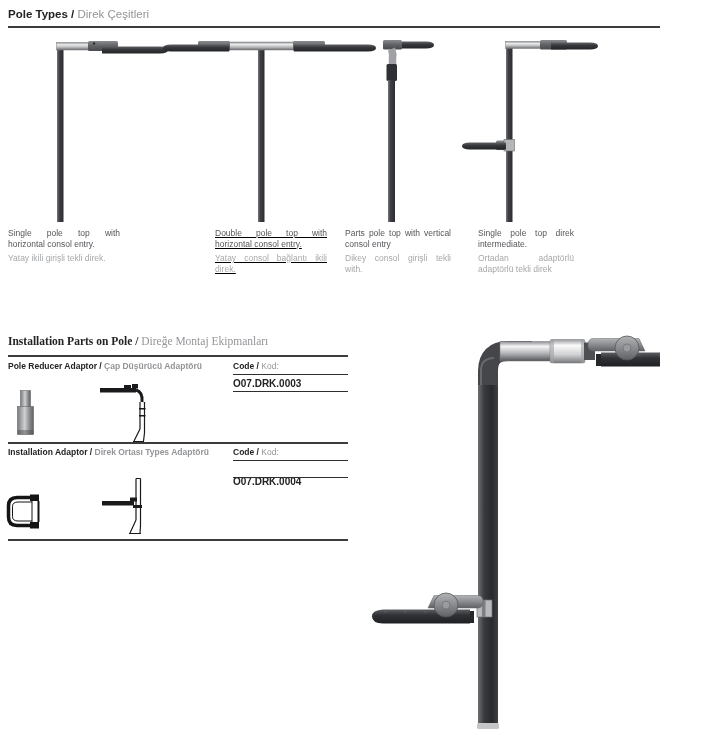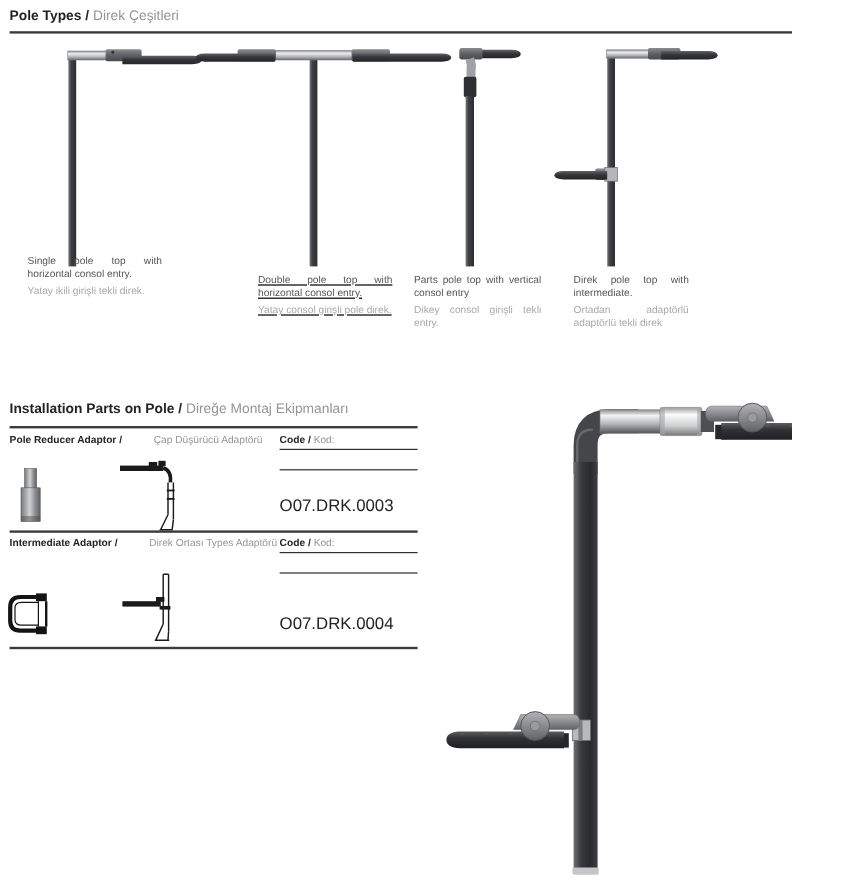--- a/index.html
+++ b/index.html
@@ -11,24 +11,24 @@
   .sec-title { font-size:11.5px; font-weight:bold; color:#232325; white-space:nowrap; }
   .sec-title .tr { font-weight:normal; color:#939598; }
 
   .rule { background:#3b3c3e; height:2px; }
   .rule-thin { background:#2d2e30; height:1.2px; }
 
   .caption { font-size:8.5px; line-height:10.5px; color:#55565a; text-align:justify; }
   .caption-tr { font-size:8.5px; line-height:10.5px; color:#a6a8ab; text-align:justify; margin-top:4px; }
 
   .part-name { font-size:8.5px; color:#232325; font-weight:bold; white-space:nowrap; }
-  .part-name .tr { font-weight:normal; color:#939598;margin-left:24px; }
+  .part-name .tr { font-weight:bold; color:#939598; }
   .code-label { font-size:8.5px; color:#232325; font-weight:bold; white-space:nowrap; }
   .code-label .tr { font-weight:normal; color:#939598;margin-top:28px; }
-  .code-value { font-size:14px; color:#232325; font-weight:normal; white-space:nowrap;margin-top:35px; }
+  .code-value { font-size:10px; color:#232325; font-weight:bold; white-space:nowrap; }
 </style>
 </head>
 <body>
 
 <div class="page">
 
   <div class="abs sec-title" style="left:8px; top:8px;">
     <span>Pole Types /</span>
     <span class="tr">Direk Çeşitleri</span>
   </div>
@@ -88,38 +88,38 @@
       <rect x="506" y="6" width="6.5" height="178" fill="url(#spPole)"></rect>
       <rect x="505.5" y="3.5" width="44" height="7" fill="url(#spArm)" stroke="#7d7e81" stroke-width="0.5"></rect>
       <rect x="540" y="2" width="27" height="9.5" rx="1.5" fill="url(#spAdp)"></rect>
       <path d="M551,4.5 h 39 q 8,0.2 8,3.5 q 0,3.3 -8,3.5 h -39 z" fill="url(#spLum)"></path>
       <rect x="496" y="102.5" width="16" height="9.5" rx="1.5" fill="url(#spAdp)"></rect>
       <rect x="504" y="101.5" width="10.5" height="11.5" fill="#b5b6b8" stroke="#6a6b6e" stroke-width="0.6"></rect>
       <path d="M506,104.5 h -36 q -8,0.2 -8,3.5 q 0,3.3 8,3.5 h 36 z" fill="url(#spLum)"></path>
     </g>
   </svg>
 
-  <div class="abs" style="left:8px; top:212px; width:112px;margin-left:15px;">
+  <div class="abs" style="left:8px; top:228px; width:112px;">
     <div class="caption">Single pole top with horizontal consol entry.</div>
     <div class="caption-tr">Yatay ikili girişli tekli direk.</div>
   </div>
   <div class="abs" style="left:215px; top:228px; width:112px;text-decoration:underline;">
     <div class="caption">Double pole top with horizontal consol entry.</div>
-    <div class="caption-tr">Yatay consol girişli pole direk.</div>
+    <div class="caption-tr">Yatay consol bağlantı ikili direk.</div>
   </div>
   <div class="abs" style="left:345px; top:228px; width:106px;">
     <div class="caption">Parts pole top with vertical consol entry</div>
-    <div class="caption-tr">Dikey consol girişli tekli entry.</div>
+    <div class="caption-tr">Dikey consol girişli tekli with.</div>
   </div>
   <div class="abs" style="left:478px; top:228px; width:96px;">
-    <div class="caption">Direk pole top with intermediate.</div>
+    <div class="caption">Single pole top direk intermediate.</div>
     <div class="caption-tr">Ortadan adaptörlü adaptörlü tekli direk</div>
   </div>
 
-  <div class="abs sec-title" style="left:8px; top:335px;">
+  <div class="abs sec-title" style="left:8px; top:335px;font-family:Liberation Serif, serif;">
     <span>Installation Parts on Pole /</span>
     <span class="tr">Direğe Montaj Ekipmanları</span>
   </div>
   <div class="abs rule" style="left:8px; top:355px; width:340px; height:1.6px;"></div>
 
   <div class="abs part-name" style="left:8px; top:361px;">
     <span>Pole Reducer Adaptor /</span>
     <span class="tr">Çap Düşürücü Adaptörü</span>
   </div>
   <div class="abs code-label" style="left:233px; top:361px;">
@@ -153,21 +153,21 @@
       <path d="M44,21 V48 M48.5,21 V52" stroke-width="1.2" fill="none"></path>
       <rect x="43" y="27" width="6.5" height="1.5" stroke="none"></rect>
       <rect x="43" y="34" width="6.5" height="1.5" stroke="none"></rect>
       <path d="M44,48 L38,60 M48.5,52 L47.5,60 M37,60.5 H48" stroke-width="1.2" fill="none"></path>
     </g>
   </svg>
 
   <div class="abs rule" style="left:8px; top:442px; width:340px; height:1.6px;"></div>
 
   <div class="abs part-name" style="left:8px; top:447px;">
-    <span>Intermediate Adaptor /</span>
+    <span>Installation Adaptor /</span>
     <span class="tr">Direk Ortası Types Adaptörü</span>
   </div>
   <div class="abs code-label" style="left:233px; top:447px;">
     <span>Code /</span>
     <span class="tr">Kod:</span>
   </div>
   <div class="abs rule-thin" style="left:233px; top:460px; width:115px;"></div>
   <div class="abs code-value" style="left:233px; top:476px;">O07.DRK.0004</div>
   <div class="abs rule-thin" style="left:233px; top:477px; width:115px;"></div>
 

